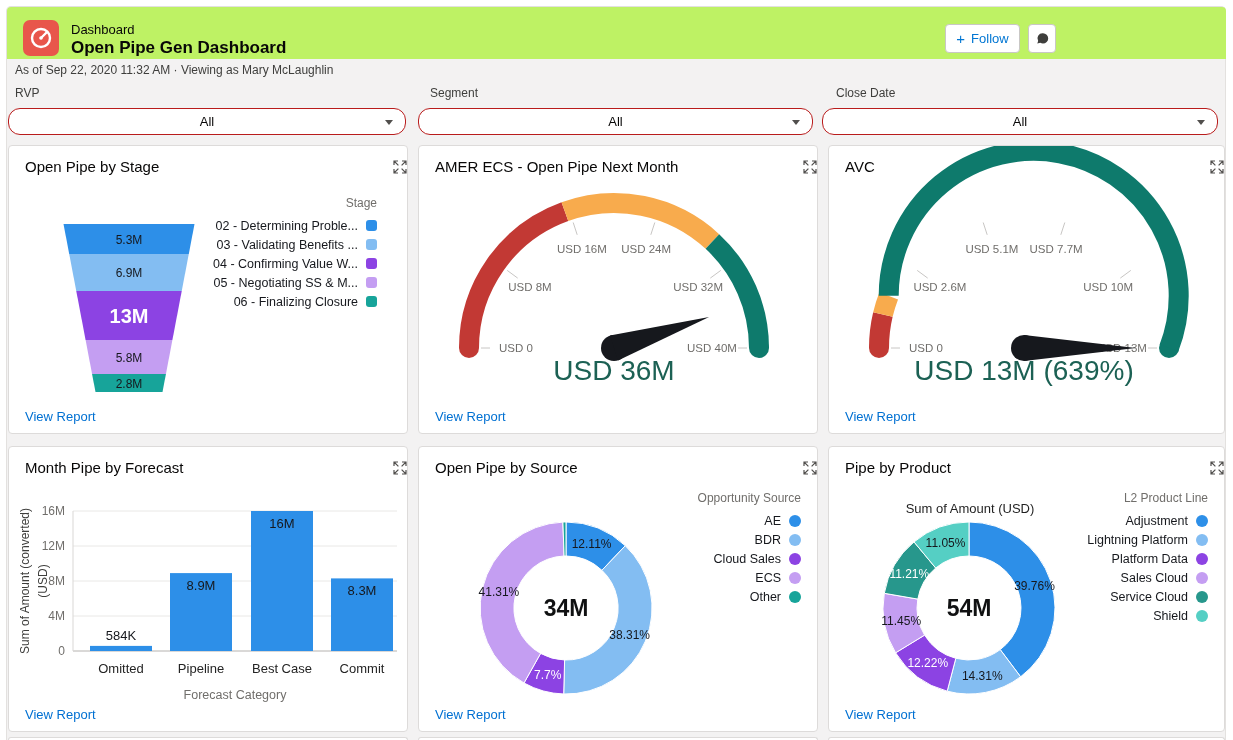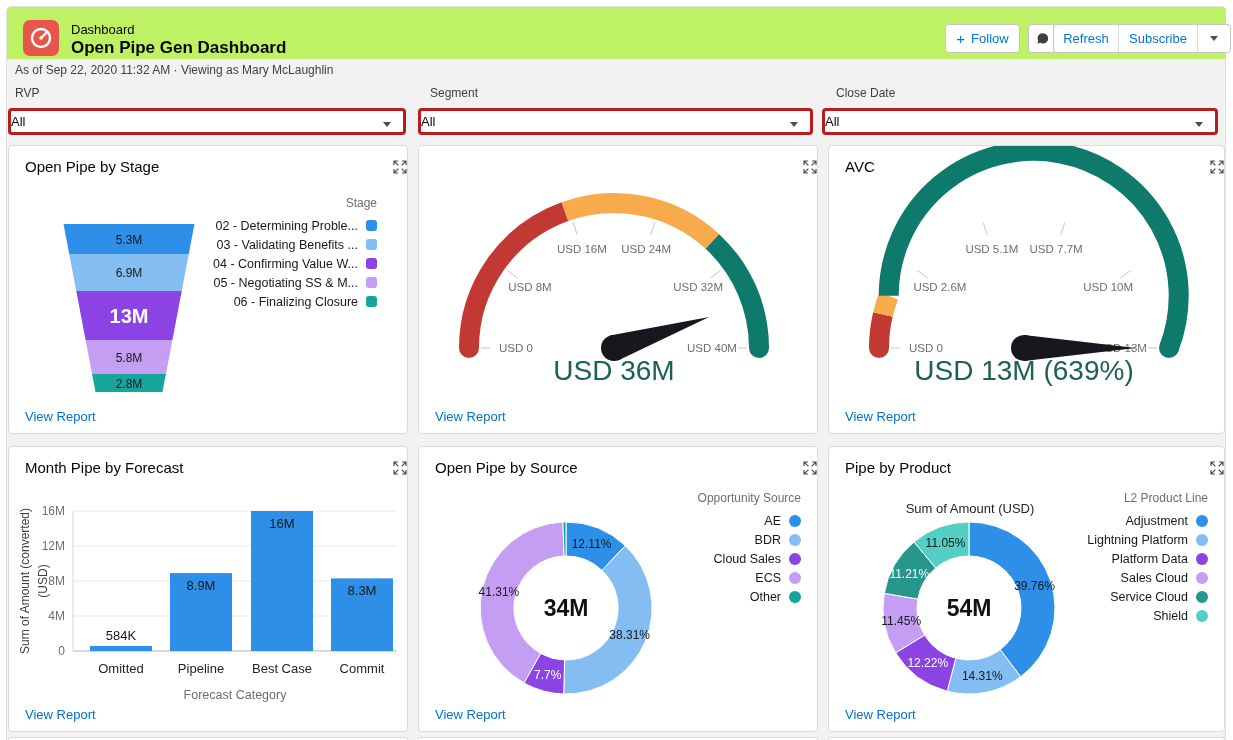--- a/index.html
+++ b/index.html
@@ -16,22 +16,22 @@
        box-sizing:border-box;cursor:pointer;font-family:inherit;padding:0;}
   #btn-follow{left:938px;width:75px;gap:6px;}
   #btn-feed{left:1021px;width:28px;}
   .btn-group{position:absolute;left:1046px;top:17px;height:29px;background:#fff;border:1px solid #C9C7C5;
              border-radius:4px;display:flex;box-sizing:border-box;}
   .bg-cell{display:flex;align-items:center;justify-content:center;color:#0176D3;font-size:13px;cursor:pointer;height:100%;}
   .bg-cell + .bg-cell{border-left:1px solid #DDDBDA;}
   .plus{color:#0176D3;font-size:15px;font-weight:400;line-height:1;}
   .asof{position:absolute;left:15px;top:63px;font-size:12px;color:#3E3E3C;}
   .filter-label{position:absolute;top:86px;font-size:12px;color:#3E3E3C;}
-  .select{position:absolute;top:108px;height:27px;background:#fff;border:3px solid #b91c1c;border-radius:4px;
-          box-sizing:border-box;display:flex;align-items:center;
+  .select{position:absolute;top:108px;height:27px;background:#fff;border:1px solid #b91c1c;border-radius:12px;
+          box-sizing:border-box;display:flex;align-items:center;justify-content:center;
           font-size:13px;color:#080707;cursor:pointer;}
   .caret{width:0;height:0;border-left:4px solid transparent;border-right:4px solid transparent;
          border-top:5px solid #514F4D;display:inline-block;}
   .select .caret{position:absolute;right:12px;top:11px;}
   .card{position:absolute;background:#fff;border:1px solid #DDDBDA;border-radius:4px;box-sizing:border-box;}
   .card-title{position:absolute;top:12px;left:16px;font-size:15px;color:#080707;}
   .expand{position:absolute;top:12px;right:12px;background:none;border:none;padding:2px;cursor:pointer;line-height:0;}
   .chart-subtitle{position:absolute;font-size:13px;color:#1F1F1F;text-align:center;}
   .card svg{position:absolute;}
   .legend{position:absolute;text-align:right;}
@@ -63,27 +63,20 @@
 
     <button class="btn" id="btn-follow">
       <span class="plus">+</span>
       <span>Follow</span>
     </button>
     <button class="btn" id="btn-feed">
       <svg width="15" height="15" viewBox="0 0 15 15">
         <path d="M8 2.2a5.2 5.2 0 0 1 0 10.4c-1 0-1.9-.25-2.7-.75L2.3 12.6l.85-2.5A5.2 5.2 0 0 1 8 2.2z" fill="#3E3E3C"></path>
       </svg>
     </button>
-    <div class="btn-group">
-      <div class="bg-cell" style="width:64px">Refresh</div>
-      <div class="bg-cell" style="width:78px">Subscribe</div>
-      <div class="bg-cell" style="width:32px">
-          <span class="caret"></span>
-        </div>
-    </div>
   </div>
 
   <div class="asof">As of Sep 22, 2020 11:32 AM · Viewing as Mary McLaughlin</div>
 
   <div class="filter-label" style="left:15px">RVP</div>
   <div class="filter-label" style="left:430px">Segment</div>
   <div class="filter-label" style="left:836px">Close Date</div>
   <div class="select" style="left:8px;width:398px">
     <span>All</span>
       <span class="caret"></span>
@@ -158,20 +151,21 @@
         <text x="97.0" y="206.0" text-anchor="middle" font-size="11.5" fill="#706E6B">USD 0</text>
         <text x="110.9" y="144.9" text-anchor="middle" font-size="11.5" fill="#706E6B">USD 8M</text>
         <text x="162.9" y="107.1" text-anchor="middle" font-size="11.5" fill="#706E6B">USD 16M</text>
         <text x="227.1" y="107.1" text-anchor="middle" font-size="11.5" fill="#706E6B">USD 24M</text>
         <text x="279.1" y="144.9" text-anchor="middle" font-size="11.5" fill="#706E6B">USD 32M</text>
         <text x="293.0" y="206.0" text-anchor="middle" font-size="11.5" fill="#706E6B">USD 40M</text>
         <circle cx="195" cy="202" r="13" fill="#16181D"></circle>
         <polygon points="199.0,214.4 191.0,189.6 290.1,171.1" fill="#16181D"></polygon>
         <text x="195" y="234" text-anchor="middle" font-size="28" fill="#1C6154">USD 36M</text>
       </svg>
+    <div class="card-title">AMER ECS - Open Pipe Next Month</div>
     <button class="expand">
       <svg width="14" height="14" viewBox="0 0 14 14" fill="none" stroke="#514F4D" stroke-width="1.2">
         <path d="M9 1h4v4M13 1L8.6 5.4M5 13H1V9M1 13l4.4-4.4M1 5V1h4M1 1l4.4 4.4M13 9v4H9M13 13 8.6 8.6"></path>
       </svg>
     </button>
     <a class="view-report">View Report</a>
   </div>
 
   <div class="card" style="left:828px;top:145px;width:397px;height:289px">
     <svg id="gauge2-svg" width="397" height="250" style="left:0;top:0">

